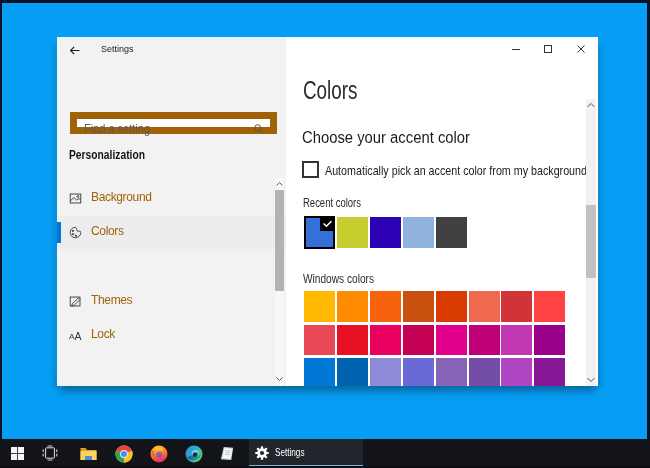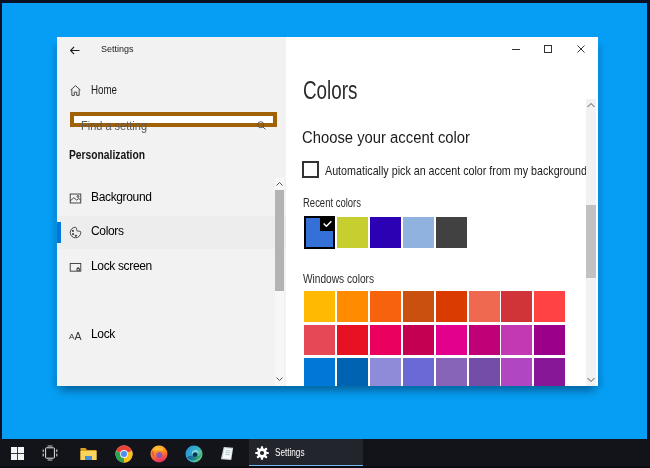--- a/index.html
+++ b/index.html
@@ -9,21 +9,21 @@
   #desktop { position:absolute; left:2px; top:3px; width:645px; height:436px; background:#069ef4; }
   #window { position:absolute; left:57px; top:37px; width:541px; height:349px; background:#ffffff; overflow:hidden; }
   #sidebar { position:absolute; left:0; top:0; width:229px; height:349px; background:#f2f2f2; overflow:hidden; }
   #content { position:absolute; left:229px; top:0; width:312px; height:349px; background:#ffffff; overflow:hidden; }
   .abs { position:absolute; }
   svg.t { position:absolute; overflow:visible; }
   svg.t text { font-family:"Liberation Sans", sans-serif; }
 
   .navrow { position:absolute; left:0; width:229px; height:33px; }
   .navico { position:absolute; left:12px; top:10px; width:13px; height:13px; }
-  .navtxt { position:absolute; left:34px; top:8px; font-size:12px; letter-spacing:-0.35px; color:#000000; white-space:nowrap; }
+  .navtxt { position:absolute; left:34px; top:8px; font-size:12px; letter-spacing:-0.35px; color:#a16207; white-space:nowrap; }
 
   .swatch { position:absolute; width:31px; height:31px; }
   .sbtrack { position:absolute; background:#f1f1f1; }
   .sbthumb { position:absolute; }
 
   #taskbar { position:absolute; left:0; top:439px; width:650px; height:29px; background:#121419; }
   #tbsettings { position:absolute; left:249px; top:0; width:114px; height:29px; background:#22252b; }
 </style>
 </head>
 <body>
@@ -36,30 +36,22 @@
   <div id="window">
 
     <div id="sidebar">
       <svg class="abs" style="left:13px; top:9px;" width="10" height="9" viewBox="0 0 10 9" fill="none" stroke="#1b1b1b" stroke-width="1.1">
         <path d="M9.5 4.5 H0.6 M4.1 0.9 L0.6 4.5 L4.1 8.1"></path>
       </svg>
       <svg class="t" style="left:44px; top:5px;" width="36" height="12">
           <text x="0" y="10" font-size="9.5" textLength="32.5" lengthAdjust="spacingAndGlyphs" fill="#1b1b1b">Settings</text>
         </svg>
 
-      <div class="navrow" style="top:37px;">
-        <svg class="navico" viewBox="0 0 16 16" fill="none" stroke="#333" stroke-width="1.1">
-          <path d="M2 7.5 L8 2 L14 7.5 M3.5 6.5 V14 H6.5 V10 H9.5 V14 H12.5 V6.5"></path>
-        </svg>
-        <svg class="t" style="left:34px; top:9px;" width="30" height="14">
-            <text x="0" y="11" font-size="12" textLength="26" lengthAdjust="spacingAndGlyphs" fill="#1b1b1b">Home</text>
-          </svg>
-      </div>
-
-      <div class="abs" style="left:13px; top:75px; width:207px; height:15px; background:#fff; border:4px solid #a16207;">
+
+      <div class="abs" style="left:13px; top:75px; width:207px; height:22px; background:#fff; border:7px solid #a16207;">
         <svg class="t" style="left:7px; top:3px;" width="70" height="14">
             <text x="0" y="10.5" font-size="12" textLength="66" lengthAdjust="spacingAndGlyphs" fill="#5a5a5a">Find a setting</text>
           </svg>
         <svg class="abs" style="right:7px; top:5px;" width="9" height="9" viewBox="0 0 9 9" fill="none" stroke="#555" stroke-width="1">
           <circle cx="3.7" cy="3.7" r="3"></circle>
             <path d="M5.9 5.9 L8.4 8.4"></path>
         </svg>
       </div>
 
       <svg class="t" style="left:12px; top:112px;" width="80" height="14">
@@ -78,30 +70,29 @@
       <div class="navrow" style="top:179px; background:#ededed;">
         <svg class="navico" viewBox="0 0 16 16" fill="none" stroke="#333" stroke-width="1.1">
           <path d="M8 1.5 a6.5 6.5 0 1 0 6.5 6.5 a1.6 1.6 0 0 0 -1.6 -1.6 h-1.6 a2 2 0 0 1 -2 -2 a2.6 2.6 0 0 0 -1.3 -2.9 z"></path>
           <circle cx="4.8" cy="6" r="0.8" fill="#333"></circle>
           <circle cx="5" cy="10" r="0.8" fill="#333"></circle>
           <circle cx="8.5" cy="12" r="0.8" fill="#333"></circle>
         </svg>
         <div class="navtxt">Colors</div>
       </div>
 
-      <div class="navrow" style="top:213.5px;">
+
+      <div class="navrow" style="top:247.5px;">
         <svg class="navico" viewBox="0 0 16 16" fill="none" stroke="#333" stroke-width="1.1">
-          <rect x="1.5" y="3" width="13" height="9.5"></rect>
-          <rect x="9" y="8" width="4.5" height="4.5" fill="#f2f2f2" stroke="none"></rect>
-          <rect x="9.8" y="9.5" width="3" height="2.6"></rect>
-          <path d="M10.5 9.5 v-0.8 a0.8 0.8 0 0 1 1.6 0 v0.8"></path>
-        </svg>
-        <div class="navtxt">Lock screen</div>
-      </div>
-
+          <rect x="1.5" y="2.5" width="12" height="11"></rect>
+          <path d="M4 11 L11.5 3.5 L13.5 5.5 L6 13 z" fill="#f2f2f2" stroke="none"></path>
+          <path d="M4 11 L11.5 3.5 L13.5 5.5 L6 13 L3.5 13.5 z"></path>
+        </svg>
+        <div class="navtxt">Themes</div>
+      </div>
 
       <div class="navrow" style="top:282px;">
         <svg class="navico" viewBox="0 0 16 16">
           <text x="0" y="12.5" font-family="Liberation Sans" font-size="10" fill="#333">A</text>
           <text x="6.8" y="13.5" font-family="Liberation Sans" font-size="13" fill="#333">A</text>
         </svg>
         <div class="navtxt">Lock</div>
       </div>
 
 

